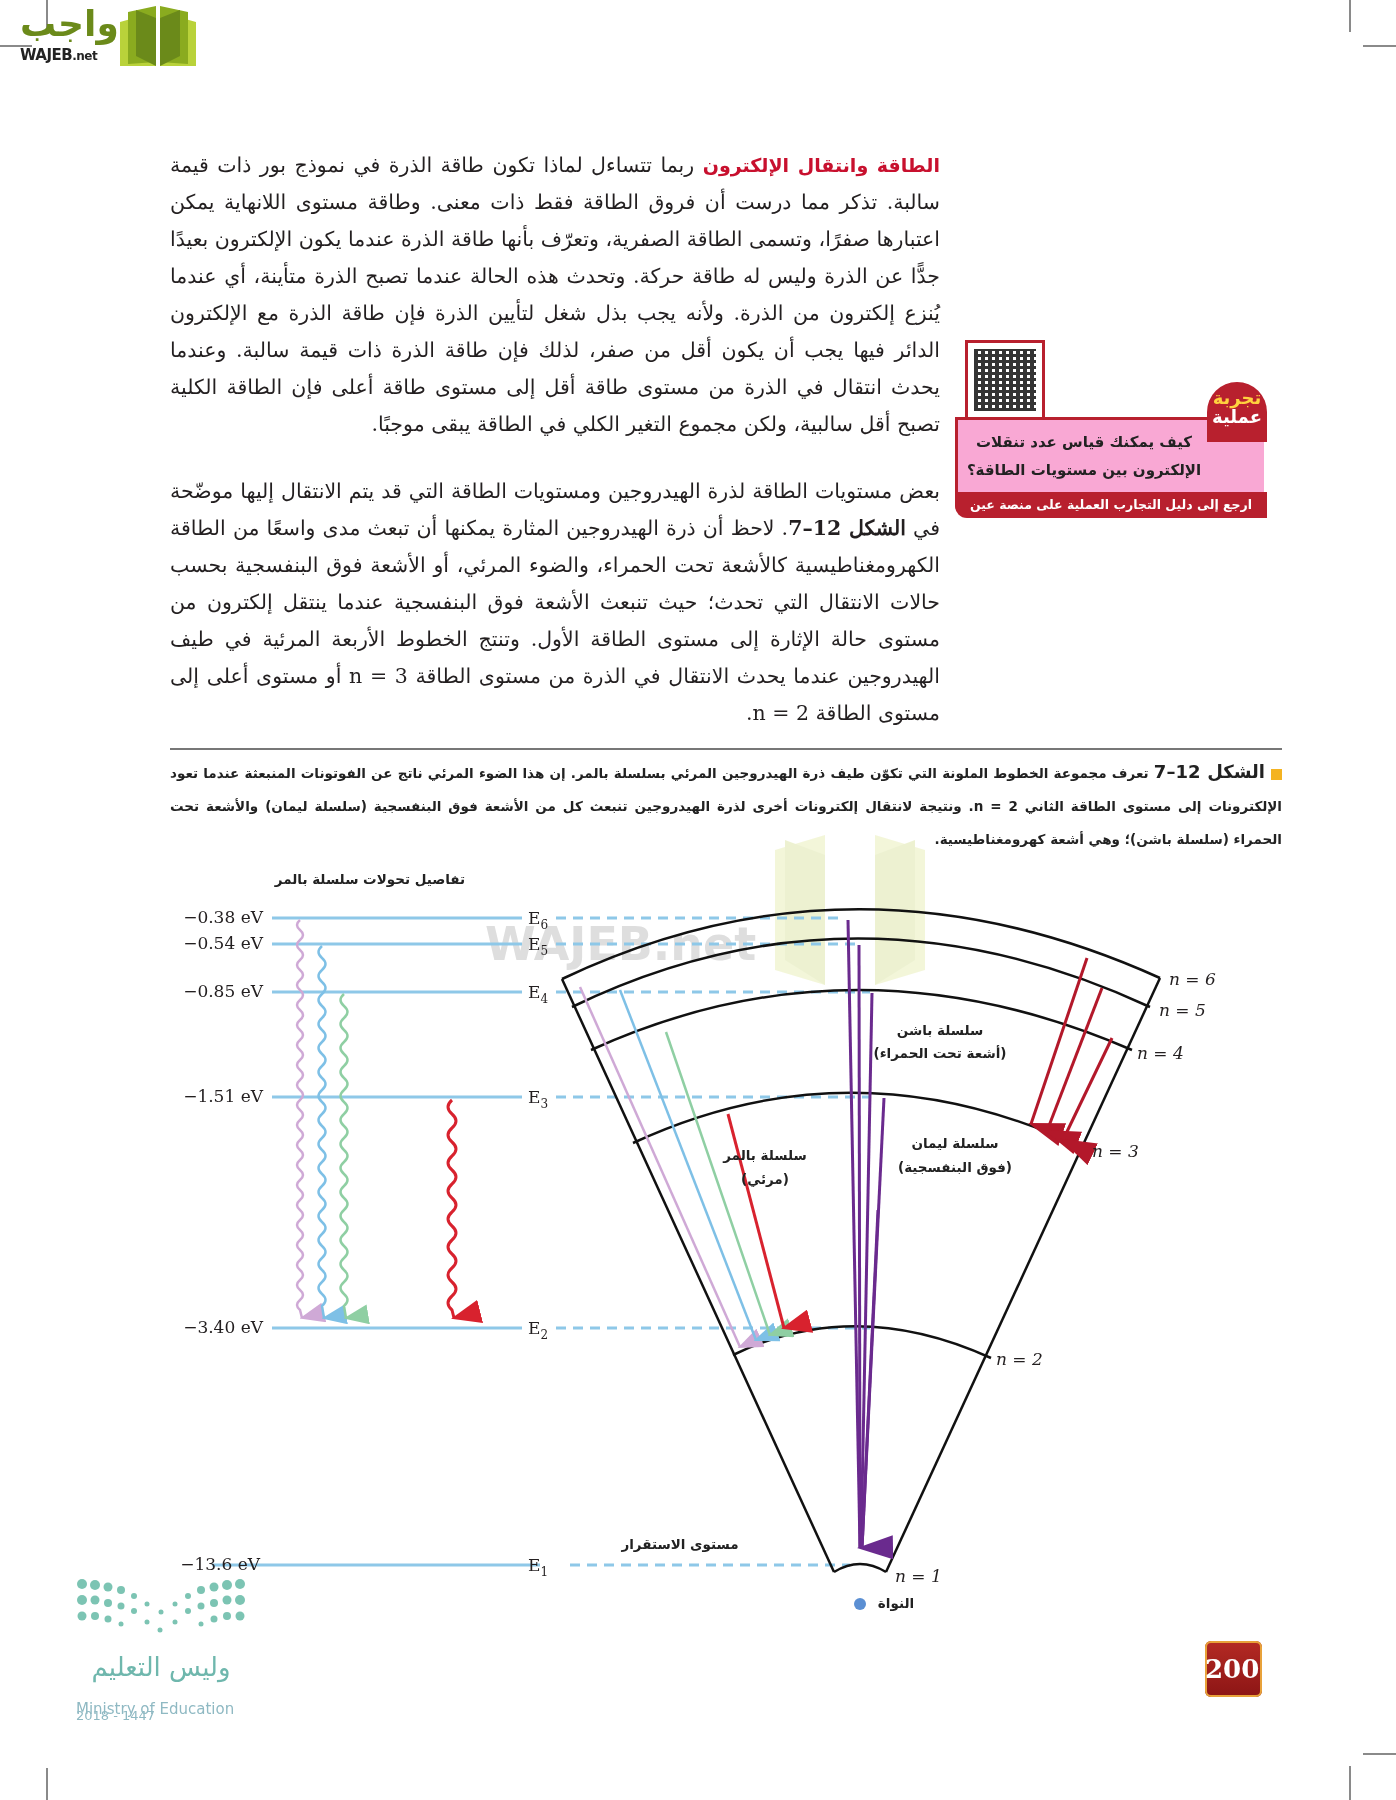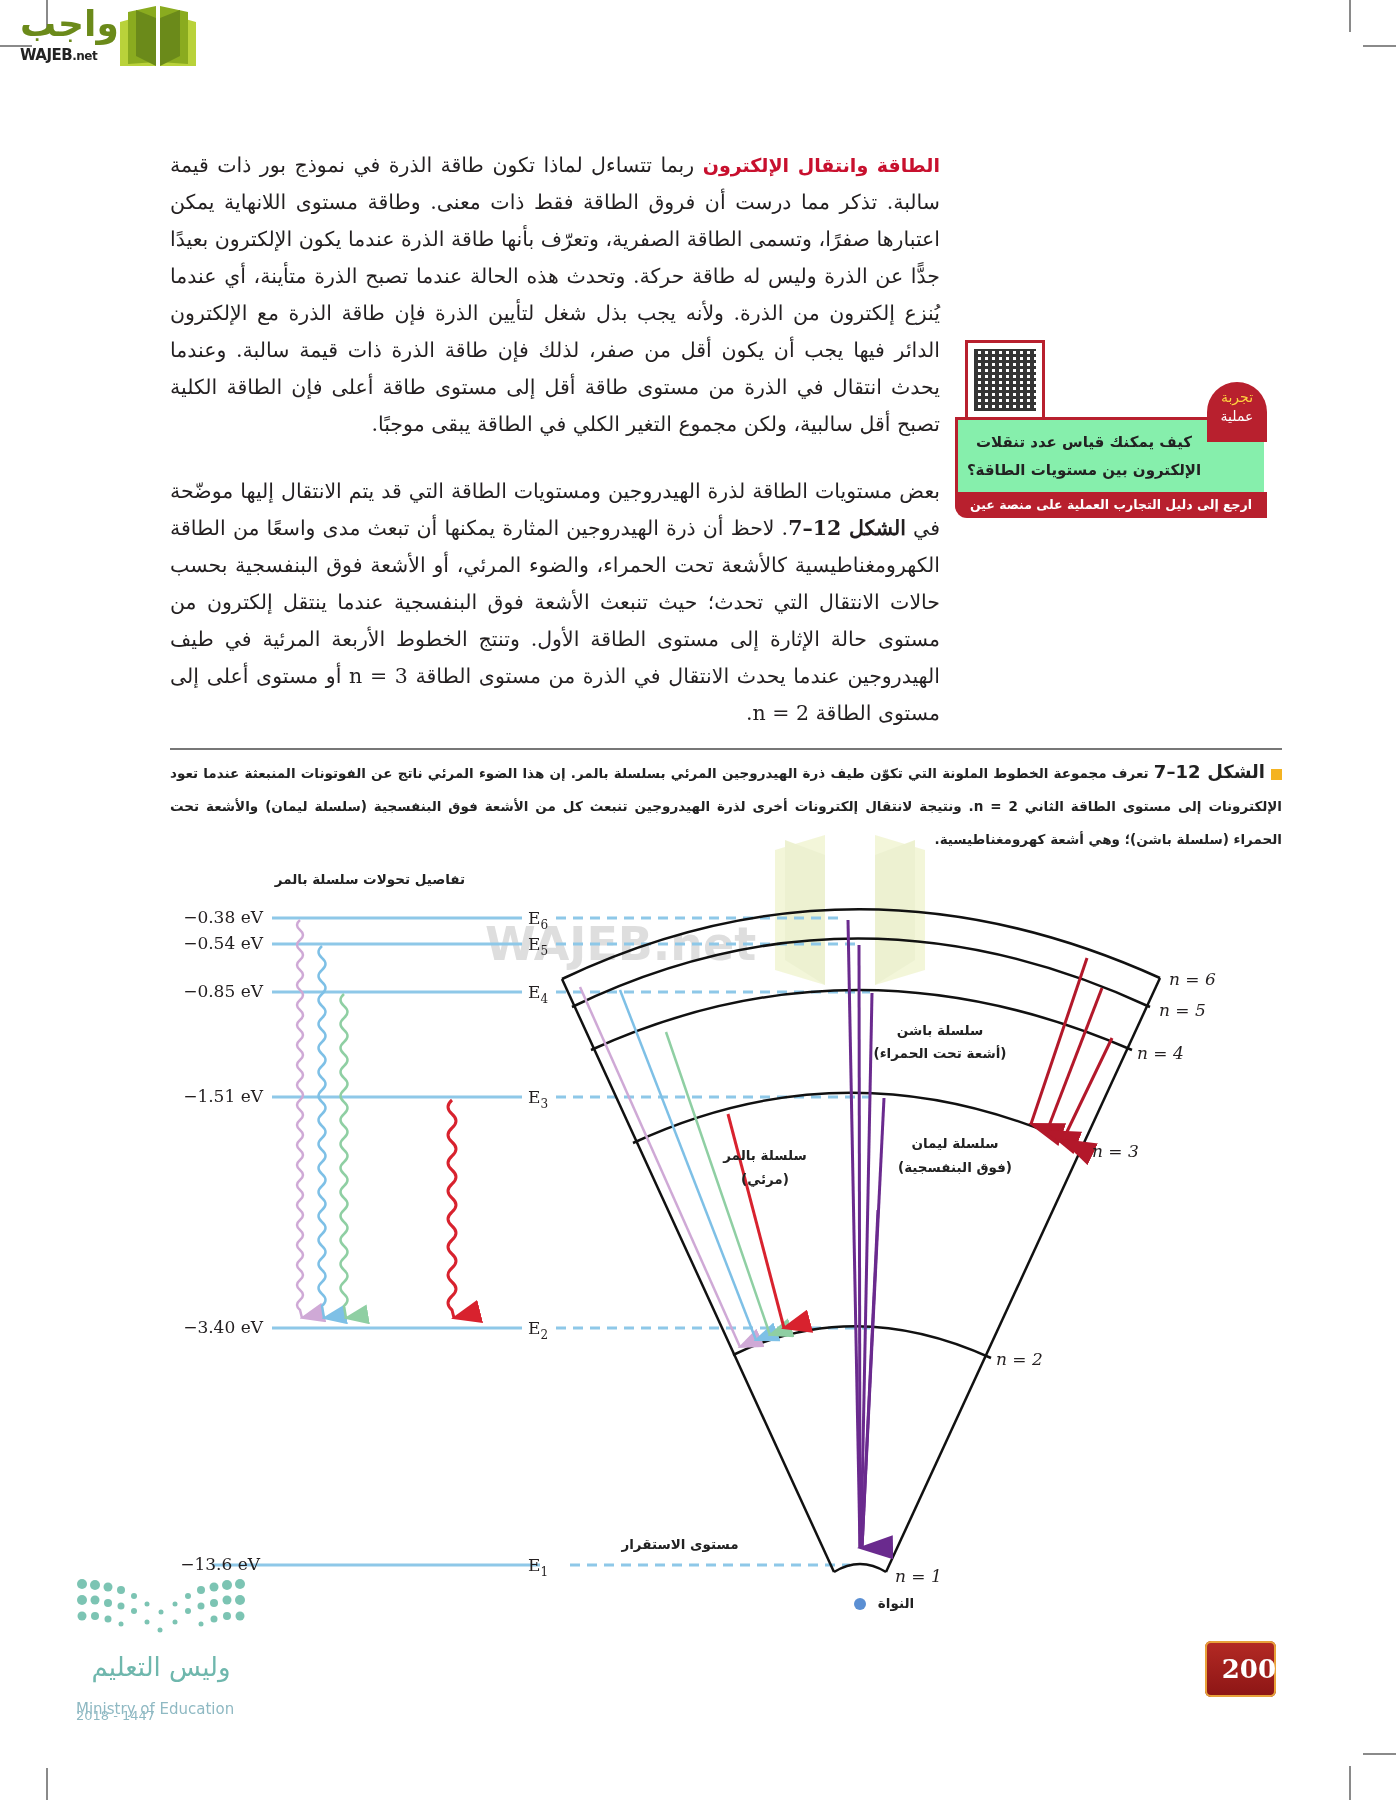--- a/index.html
+++ b/index.html
@@ -14,38 +14,38 @@
   .para{position:absolute;direction:rtl;text-align:justify;text-align-last:right;font-family:"DejaVu Serif",serif;font-size:20.5px;line-height:37px;color:#231f20;margin-top:9px;}
   .p1{left:170px;top:138px;width:770px;}
   .p2{left:170px;top:464px;width:770px;}
   .hl{color:#c8102e;font-weight:bold;font-family:"DejaVu Sans",sans-serif;font-size:19px;}
   .bold{font-weight:bold;}
   .note{position:absolute;left:955px;top:340px;width:312px;height:178px;}
   .qr{position:absolute;left:10px;top:0;width:80px;height:80px;border:3px solid #b8202e;background:#fff;padding:6px;box-sizing:border-box;}
   .qr-inner{width:100%;height:100%;background:
      repeating-linear-gradient(90deg,#111 0 4px,transparent 4px 7px),
      repeating-linear-gradient(0deg,#111 0 3px,#fff 3px 6px);opacity:.85;}
-  .note-box{position:absolute;left:0;top:77px;width:306px;height:82px;border:3px solid #b8202e;border-right:none;border-top-left-radius:0;background:#86efac;}
+  .note-box{position:absolute;left:0;top:77px;width:306px;height:82px;border:3px solid #b8202e;border-right:none;border-top-left-radius:0;background:#f9a8d4;}
   .note-title{position:absolute;right:60px;top:8px;width:240px;direction:rtl;text-align:center;font-family:"DejaVu Sans",sans-serif;font-weight:bold;font-size:15px;line-height:28px;color:#222;}
-  .note-badge{position:absolute;right:0;top:42px;width:60px;height:60px;border-radius:30px 30px 0 0;background:#b8202e;color:#fff;direction:rtl;text-align:center;font-family:"DejaVu Sans",sans-serif;font-weight:normal;font-size:14px;line-height:19px;padding-top:6px;box-sizing:border-box;}
+  .note-badge{position:absolute;right:0;top:42px;width:60px;height:60px;border-radius:30px 30px 0 0;background:#b8202e;color:#fff;direction:rtl;text-align:center;font-family:"DejaVu Sans",sans-serif;font-weight:bold;font-size:18px;line-height:19px;padding-top:6px;box-sizing:border-box;}
   .note-badge .l1{color:#ffd23f;}
   .note-footer{position:absolute;left:0;top:152px;width:312px;height:26px;background:#b8202e;color:#fff;border-bottom-left-radius:12px;direction:rtl;text-align:center;font-family:"DejaVu Sans",sans-serif;font-weight:bold;font-size:12.5px;line-height:26px;}
   .rule{position:absolute;left:170px;top:748px;width:1112px;height:2px;background:#777;}
   .caption{position:absolute;left:170px;top:755px;width:1112px;direction:rtl;text-align:justify;text-align-last:right;font-family:"DejaVu Sans",sans-serif;font-weight:bold;font-size:13.5px;line-height:33px;color:#222;}
   .caption .sq{display:inline-block;width:11px;height:11px;background:#f4b321;margin-left:6px;vertical-align:middle;}
   .caption .fig{font-size:18px;}
   .diag{position:absolute;left:0;top:0;width:1396px;height:1800px;}
   .t-lbl{font-family:"DejaVu Serif",serif;font-size:17px;fill:#231f20;}
   .t-ar{font-family:"DejaVu Sans",sans-serif;font-weight:bold;font-size:13.5px;fill:#222;}
   .t-n{font-family:"DejaVu Serif",serif;font-style:italic;font-size:17px;fill:#231f20;}
   .moe{position:absolute;left:76px;top:1578px;width:180px;height:150px;}
   .moe-ar{position:absolute;left:0;top:74px;width:170px;text-align:center;direction:rtl;font-family:"DejaVu Sans",sans-serif;font-size:26px;color:#6fb7ad;}
   .moe-en{position:absolute;left:0;top:110px;font-family:"DejaVu Sans",sans-serif;font-size:15px;color:#8fb9c3;margin-top:12px;}
   .moe-yr{position:absolute;left:0;top:130px;font-family:"DejaVu Sans",sans-serif;font-size:13px;color:#8fb9c3;}
-  .pageno{position:absolute;left:1205px;top:1641px;width:71px;height:56px;border-radius:6px;background:linear-gradient(#b42a24,#8c1515);box-shadow:0 0 0 2px #e8a23a inset;color:#fff;font-family:"DejaVu Serif",serif;font-weight:bold;font-size:26px;line-height:56px;text-align:right;}
+  .pageno{position:absolute;left:1205px;top:1641px;width:57px;height:56px;border-radius:6px;background:linear-gradient(#b42a24,#8c1515);box-shadow:0 0 0 2px #e8a23a inset;color:#fff;font-family:"DejaVu Serif",serif;font-weight:bold;font-size:26px;line-height:56px;text-align:left;}
   .wm{position:absolute;left:485px;top:810px;width:460px;height:175px;opacity:.28;pointer-events:none;}
 </style>
 </head>
 <body>
 
 <div class="crop" style="left:46px;top:0;width:2px;height:32px;"></div>
 <div class="crop" style="left:0;top:45px;width:32px;height:2px;"></div>
 <div class="crop" style="left:1349px;top:0;width:2px;height:32px;"></div>
 <div class="crop" style="left:1363px;top:45px;width:33px;height:2px;"></div>
 <div class="crop" style="left:46px;top:1768px;width:2px;height:32px;"></div>

